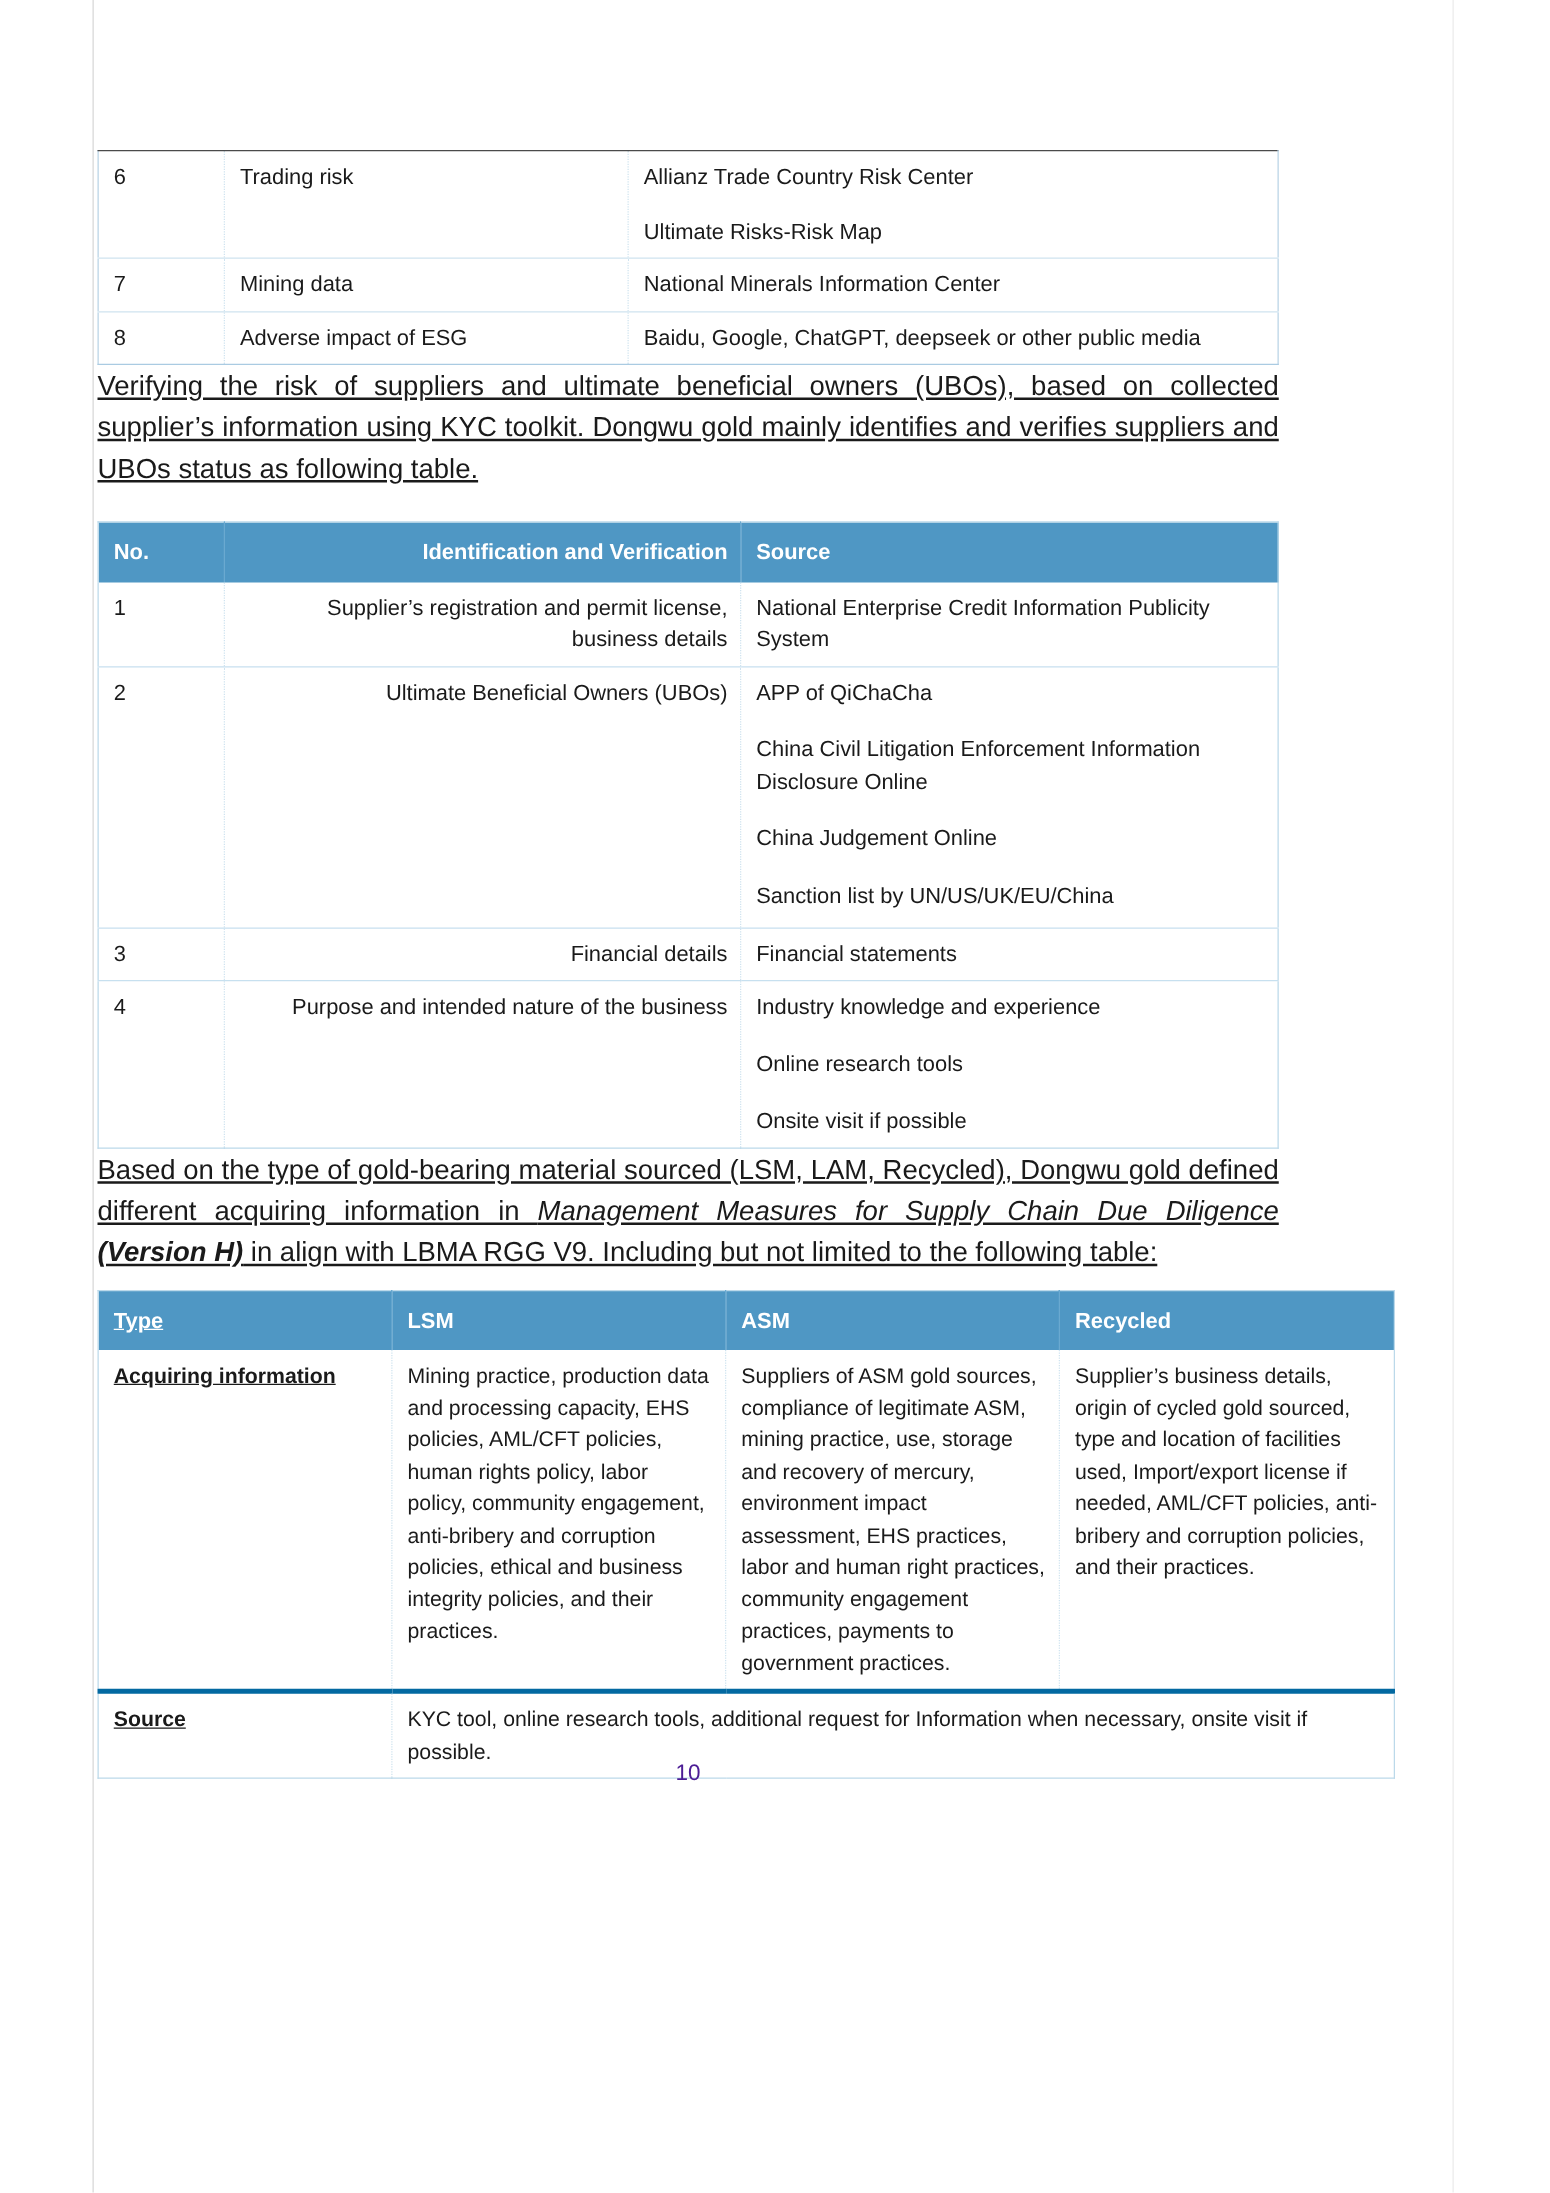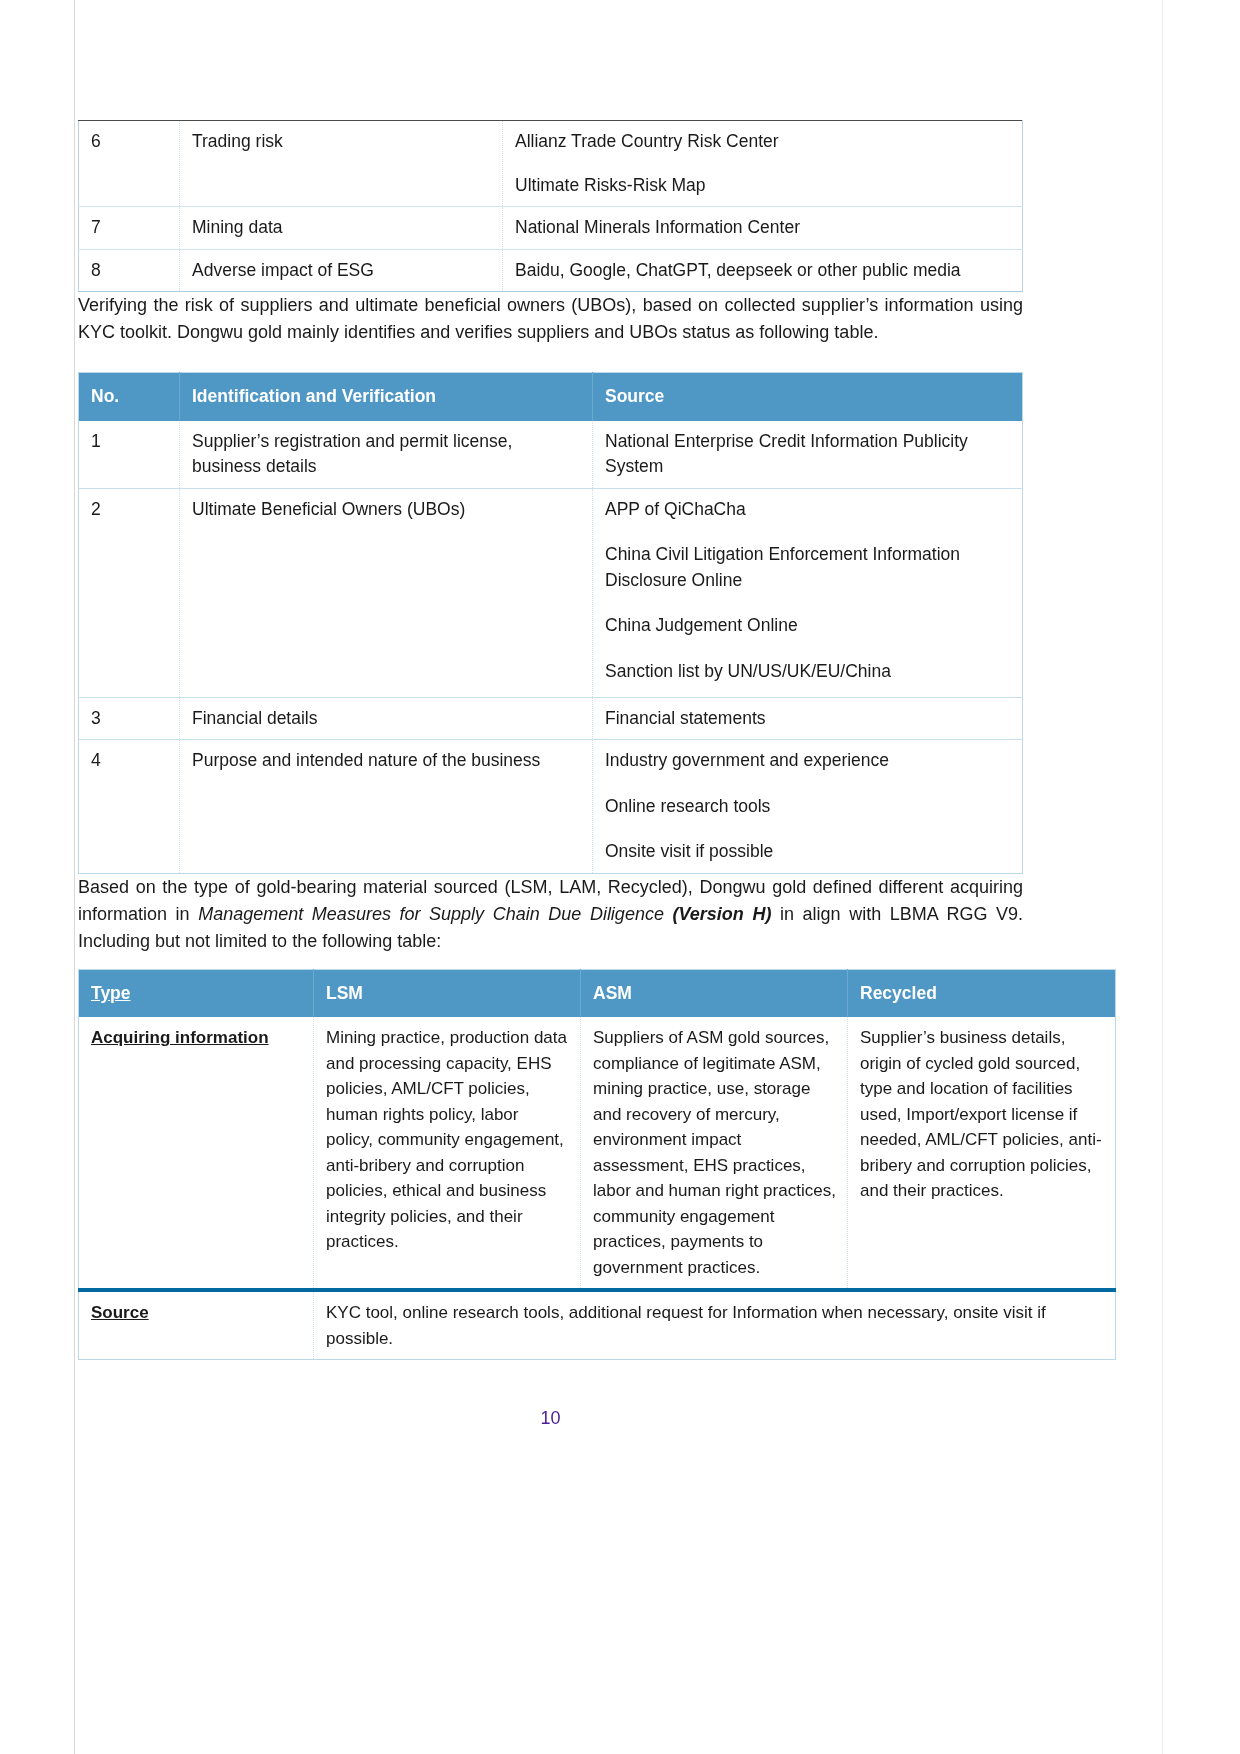--- a/index.html
+++ b/index.html
@@ -90,24 +90,25 @@
     font-weight: bold;
     margin: 38px 0 14px 0;
     padding-left: 2px;
   }
   .sec-heading .num {
     display: inline-block;
     width: 34px;
   }
 
   .body-para {
-    font-size: 18px;
+    font-size: 22px;
     line-height: 1.5;
     text-align: justify;
     margin: 0 0 10px 0;
+    text-decoration: underline;
   }
   .body-para.tight { margin-bottom: 4px; }
   .ital { font-style: italic; }
   .ital-b { font-style: italic; font-weight: bold; }
 
   
   .tbl-id {
     border: 1px solid #bcd9ea;
     margin-top: 26px;
     padding-left: 36px;
@@ -121,21 +122,21 @@
     border-right: 1px solid #6aa9d0;
   }
   .tbl-id thead th:last-child { border-right: none; }
   .tbl-id tbody td {
     border-bottom: 1px solid #c7e0ef;
     border-right: 1px dotted #cfe3f0;
   }
   .tbl-id tbody tr:last-child td { border-bottom: none; }
   .tbl-id tbody td:last-child { border-right: none; }
   .tbl-id .c-no { width: 78px; }
-  .tbl-id .c-idv { width: 390px; }
+  .tbl-id .c-idv { width: 390px; text-align: right; }
   .tbl-id p { margin: 0 0 20px 0; }
   .tbl-id p:last-child { margin-bottom: 0; }
   .tbl-id .row-tall td { padding-bottom: 12px; }
 
   
   .tbl-mat {
     border: 1px solid #bcd9ea;
     margin-top: 14px;
   }
   .tbl-mat thead th {
@@ -239,21 +240,21 @@
           <td class="c-no">3</td>
           <td class="c-idv">Financial details</td>
           <td>
             <p>Financial statements</p>
           </td>
         </tr>
         <tr>
           <td class="c-no">4</td>
           <td class="c-idv">Purpose and intended nature of the business</td>
           <td>
-            <p>Industry government and experience</p>
+            <p>Industry knowledge and experience</p>
             <p>Online research tools</p>
             <p>Onsite visit if possible</p>
           </td>
         </tr>
       </tbody>
     </table>
 
     <p class="body-para tight"><span>Based on the type of gold-bearing material sourced (LSM, LAM, Recycled), Dongwu gold defined different acquiring information in </span><span class="ital">Management Measures for Supply Chain Due Diligence </span><span class="ital-b">(Version H)</span><span> in align with LBMA RGG V9. Including but not limited to the following table:</span></p>
 
     <table class="tbl-mat">

